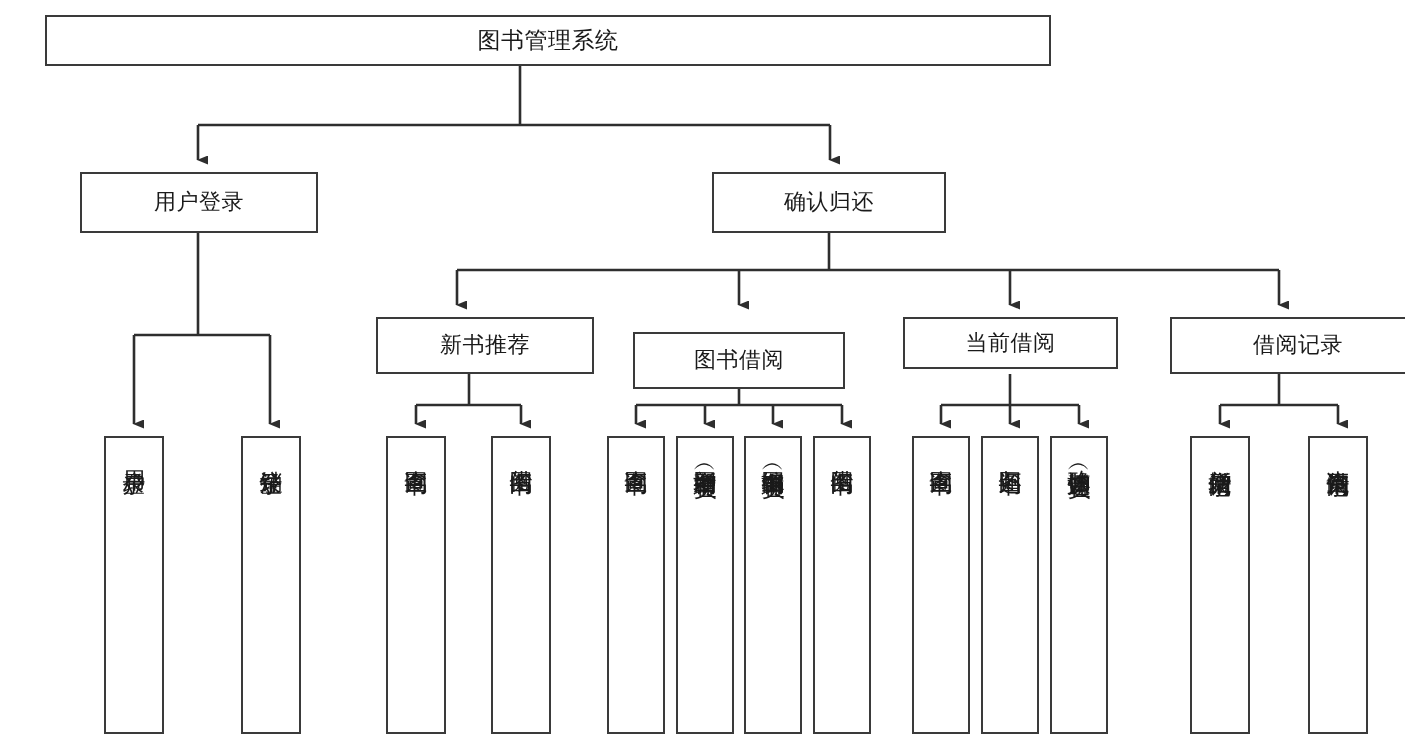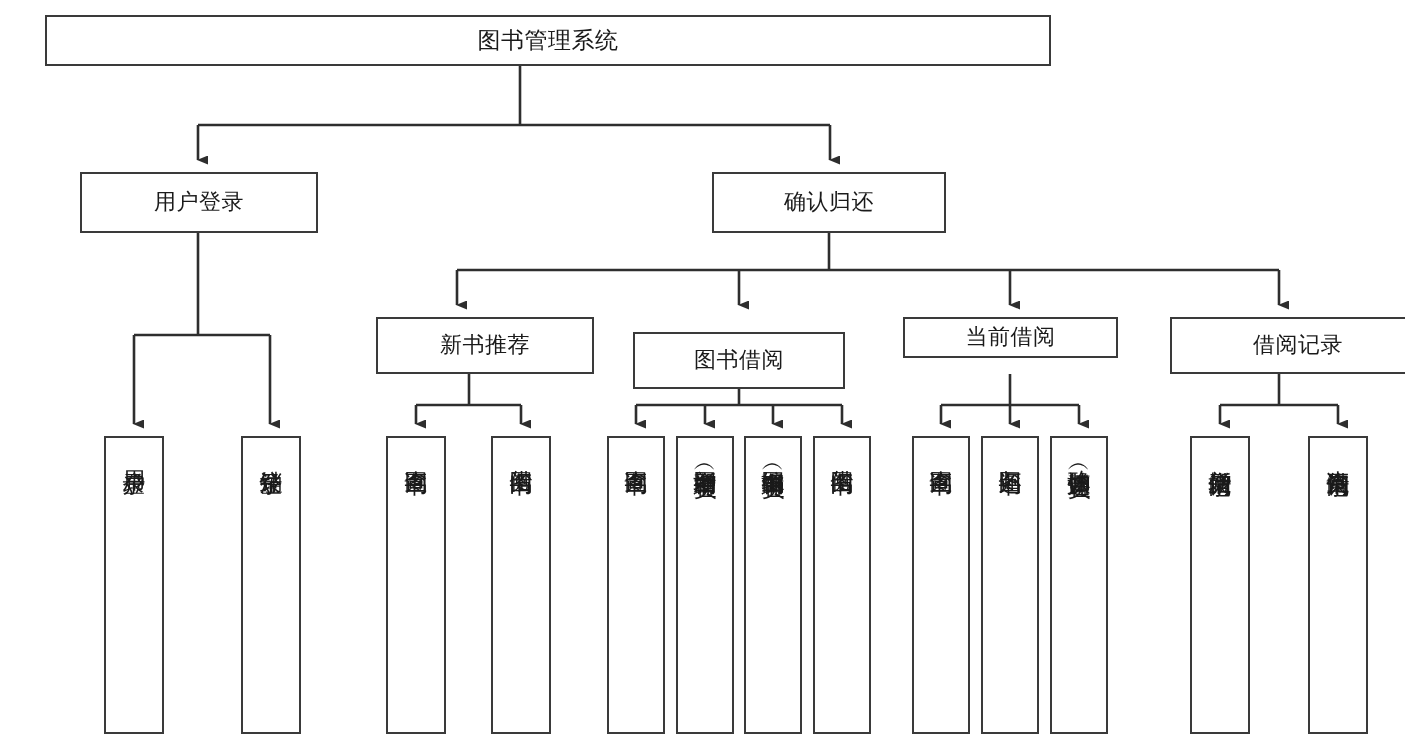--- a/index.html
+++ b/index.html
@@ -138,21 +138,21 @@
   </div>
 
   <div class="node horiz" style="left:360px; top:317px; width:218px; height:57px;margin-left:16px;">
     <span class="lbl">新书推荐</span>
   </div>
 
   <div class="node horiz" style="left:633px; top:332px; width:212px; height:57px;">
     <span class="lbl">图书借阅</span>
   </div>
 
-  <div class="node horiz" style="left:903px; top:317px; width:215px; height:41px;">
+  <div class="node horiz" style="left:903px; top:317px; width:215px; height:52px;">
     <span class="lbl">当前借阅</span>
   </div>
 
   <div class="node horiz" style="left:1170px; top:317px; width:256px; height:57px;">
     <span class="lbl">借阅记录</span>
   </div>
 
   <div class="node vert" style="left:104px; top:436px; width:60px; height:298px;">
     <span class="lbl">用户登录</span>
   </div>

